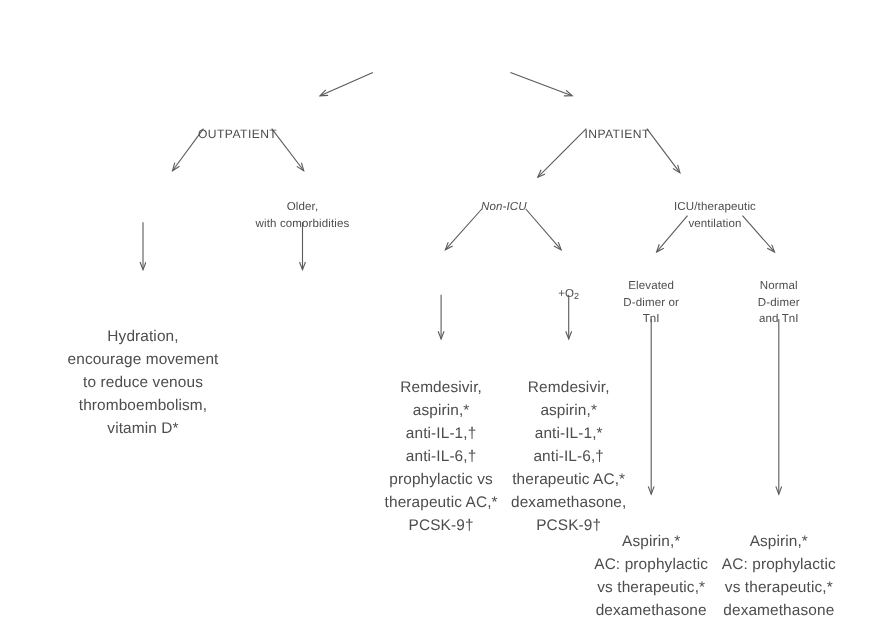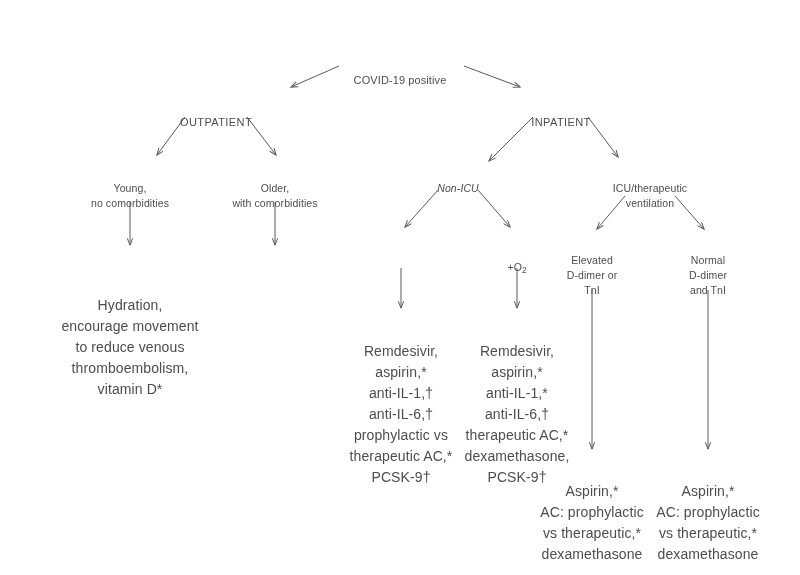--- a/index.html
+++ b/index.html
@@ -86,35 +86,28 @@
 
     <line x1="401" y1="268" x2="401" y2="308" marker-end="url(#arrowhead)"></line>
 
     <line x1="517" y1="268" x2="517" y2="308" marker-end="url(#arrowhead)"></line>
 
     <line x1="592" y1="290" x2="592" y2="449" marker-end="url(#arrowhead)"></line>
 
     <line x1="708" y1="290" x2="708" y2="449" marker-end="url(#arrowhead)"></line>
   </svg>
 
-  <div class="node node-root" style="left:0px; top:57px; width:800px;">
-    <span>COVID-19 positive</span>
-  </div>
 
   <div class="node node-level1 caps" style="left:481px; top:99px; width:160px;">
     <span>INPATIENT</span>
   </div>
   <div class="node node-level1 caps" style="left:136px; top:99px; width:160px;">
     <span>OUTPATIENT</span>
   </div>
 
-  <div class="node node-level2" style="left:60px; top:166px; width:140px;">
-    <span>Young,
-no comorbidities</span>
-  </div>
   <div class="node node-level2" style="left:205px; top:166px; width:140px;">
     <span>Older,
 with comorbidities</span>
   </div>
   <div class="node node-level2" style="left:398px; top:166px; width:120px;font-style:italic;">
     <span>Non-ICU</span>
   </div>
   <div class="node node-level2" style="left:586px; top:166px; width:128px;">
     <span>ICU/therapeutic
 ventilation</span>

